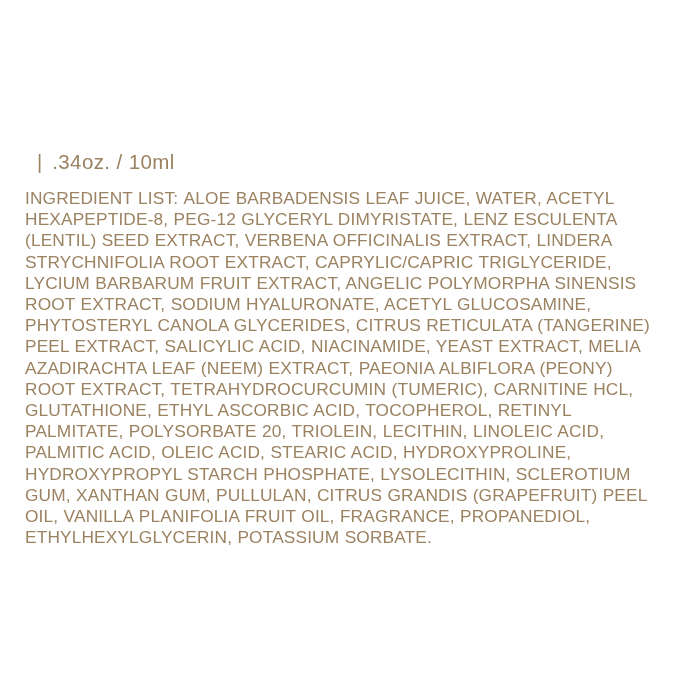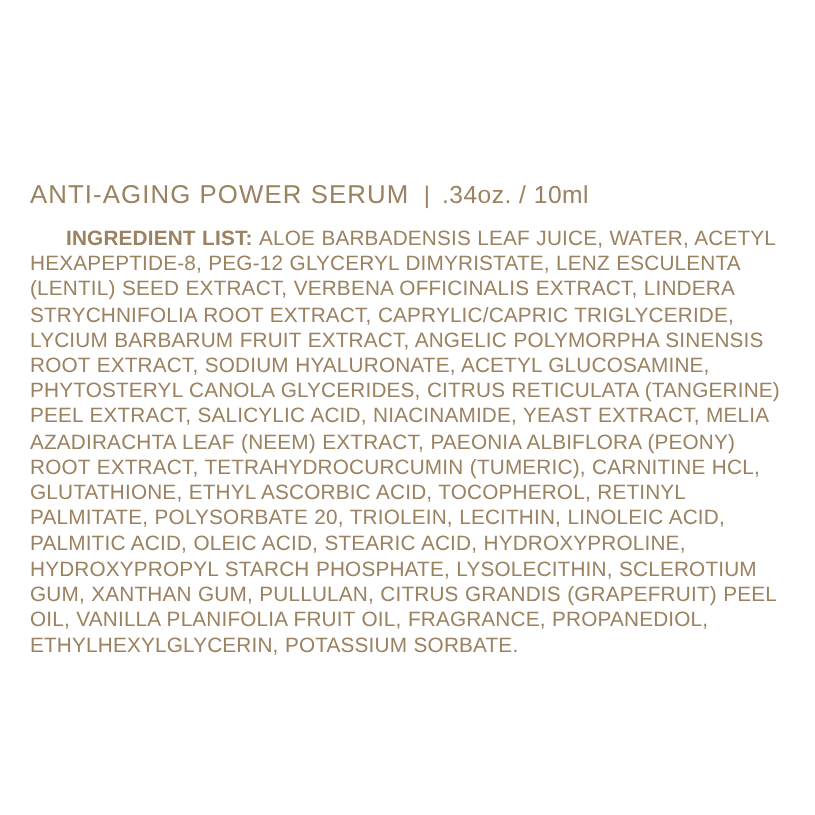--- a/index.html
+++ b/index.html
@@ -54,35 +54,33 @@
     top: 188px;
     width: 640px;
     font-size: 17.3px;
     line-height: 21.2px;
     color: #9b8260;
     letter-spacing: 0.15px;
     text-transform: uppercase;
     word-spacing: 0.4px;
   }
   .ingredients-heading {
-    font-weight: 700;
-    margin-left: 30px;
+    font-weight: 400;
   }
   .ingredients-text {
     font-weight: 400;
     margin-top: 42px;
   }
 </style>
 </head>
 <body>
 
 <div class="label-panel">
 
   <div class="product-title-row">
-    <span class="product-name">ANTI-AGING POWER SERUM</span>
     <span class="title-separator">|</span>
     <span class="product-size">.34oz. / 10ml</span>
   </div>
 
   <div class="ingredients-block">
     <span class="ingredients-heading">INGREDIENT LIST:</span><span>&nbsp;</span><span class="ingredients-text">ALOE BARBADENSIS LEAF JUICE, WATER, ACETYL HEXAPEPTIDE-8, PEG-12 GLYCERYL DIMYRISTATE, LENZ ESCULENTA (LENTIL) SEED EXTRACT, VERBENA OFFICINALIS EXTRACT, LINDERA STRYCHNIFOLIA ROOT EXTRACT, CAPRYLIC/CAPRIC TRIGLYCERIDE, LYCIUM BARBARUM FRUIT EXTRACT, ANGELIC POLYMORPHA SINENSIS ROOT EXTRACT, SODIUM HYALURONATE, ACETYL GLUCOSAMINE, PHYTOSTERYL CANOLA GLYCERIDES, CITRUS RETICULATA (TANGERINE) PEEL EXTRACT, SALICYLIC ACID, NIACINAMIDE, YEAST EXTRACT, MELIA AZADIRACHTA LEAF (NEEM) EXTRACT, PAEONIA ALBIFLORA (PEONY) ROOT EXTRACT, TETRAHYDROCURCUMIN (TUMERIC), CARNITINE HCL, GLUTATHIONE, ETHYL ASCORBIC ACID, TOCOPHEROL, RETINYL PALMITATE, POLYSORBATE 20, TRIOLEIN, LECITHIN, LINOLEIC ACID, PALMITIC ACID, OLEIC ACID, STEARIC ACID, HYDROXYPROLINE, HYDROXYPROPYL STARCH PHOSPHATE, LYSOLECITHIN, SCLEROTIUM GUM, XANTHAN GUM, PULLULAN, CITRUS GRANDIS (GRAPEFRUIT) PEEL OIL, VANILLA PLANIFOLIA FRUIT OIL, FRAGRANCE, PROPANEDIOL, ETHYLHEXYLGLYCERIN, POTASSIUM SORBATE.</span>
   </div>
 
 </div>
 

